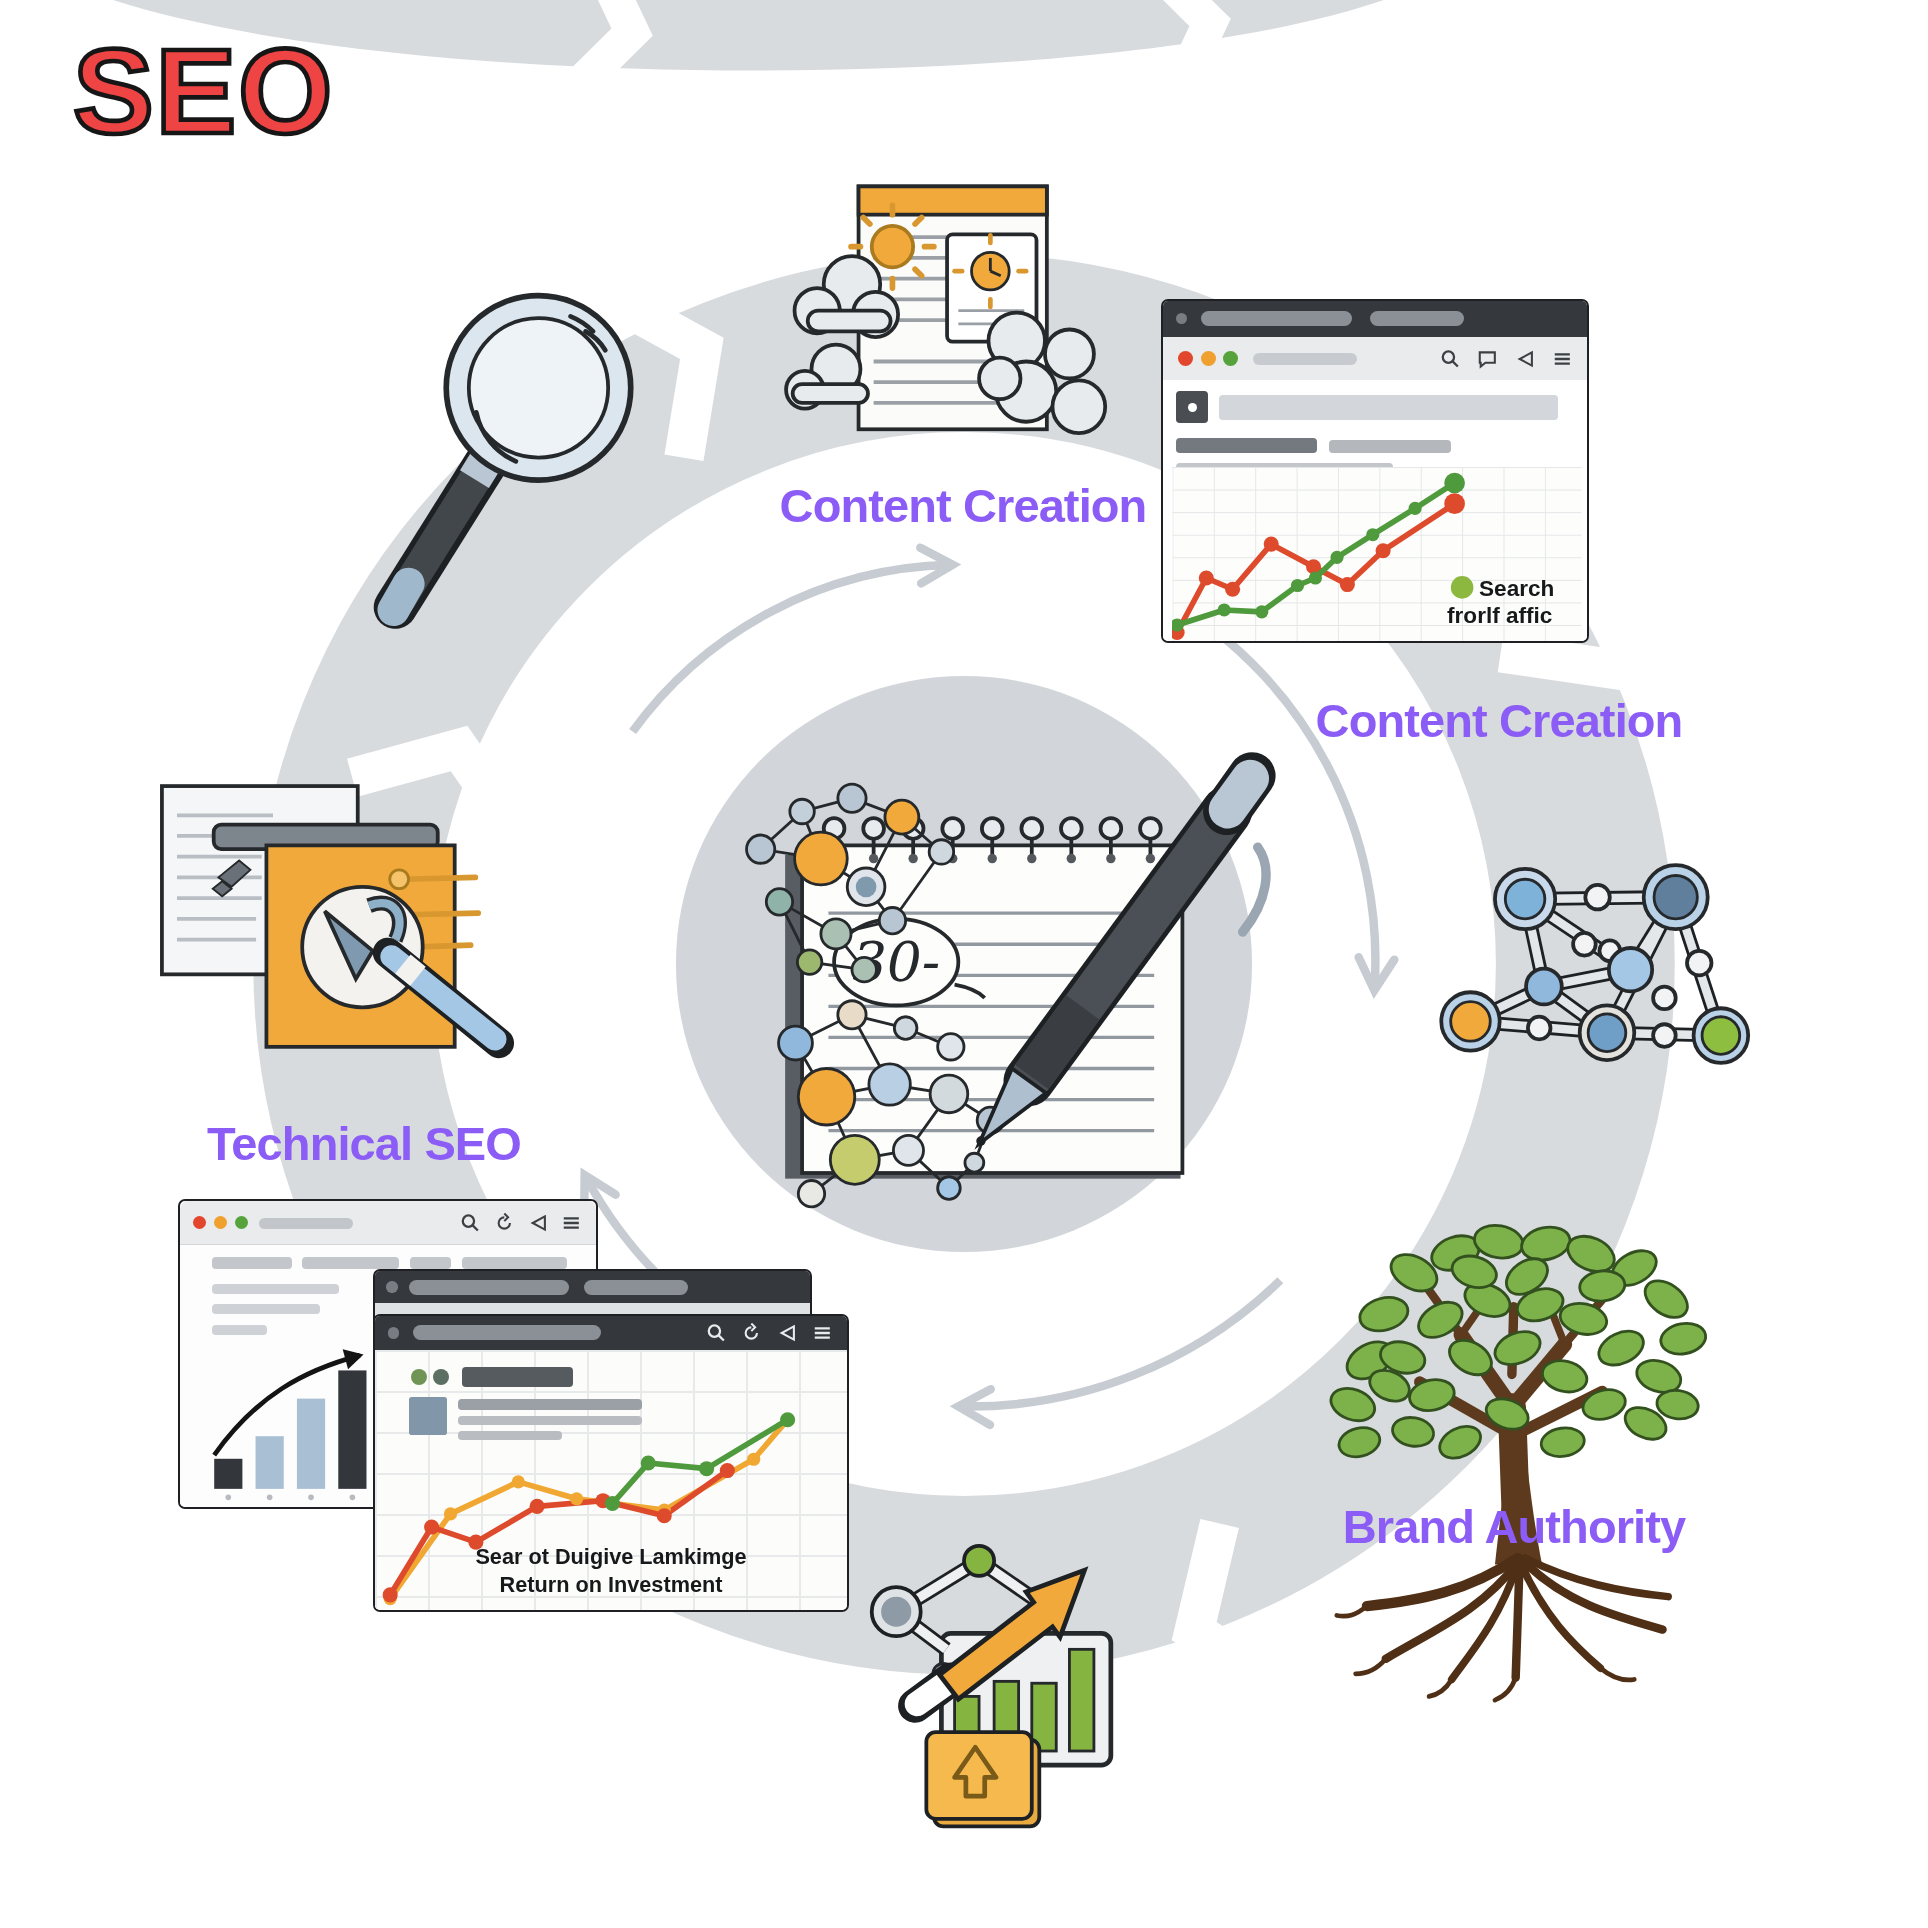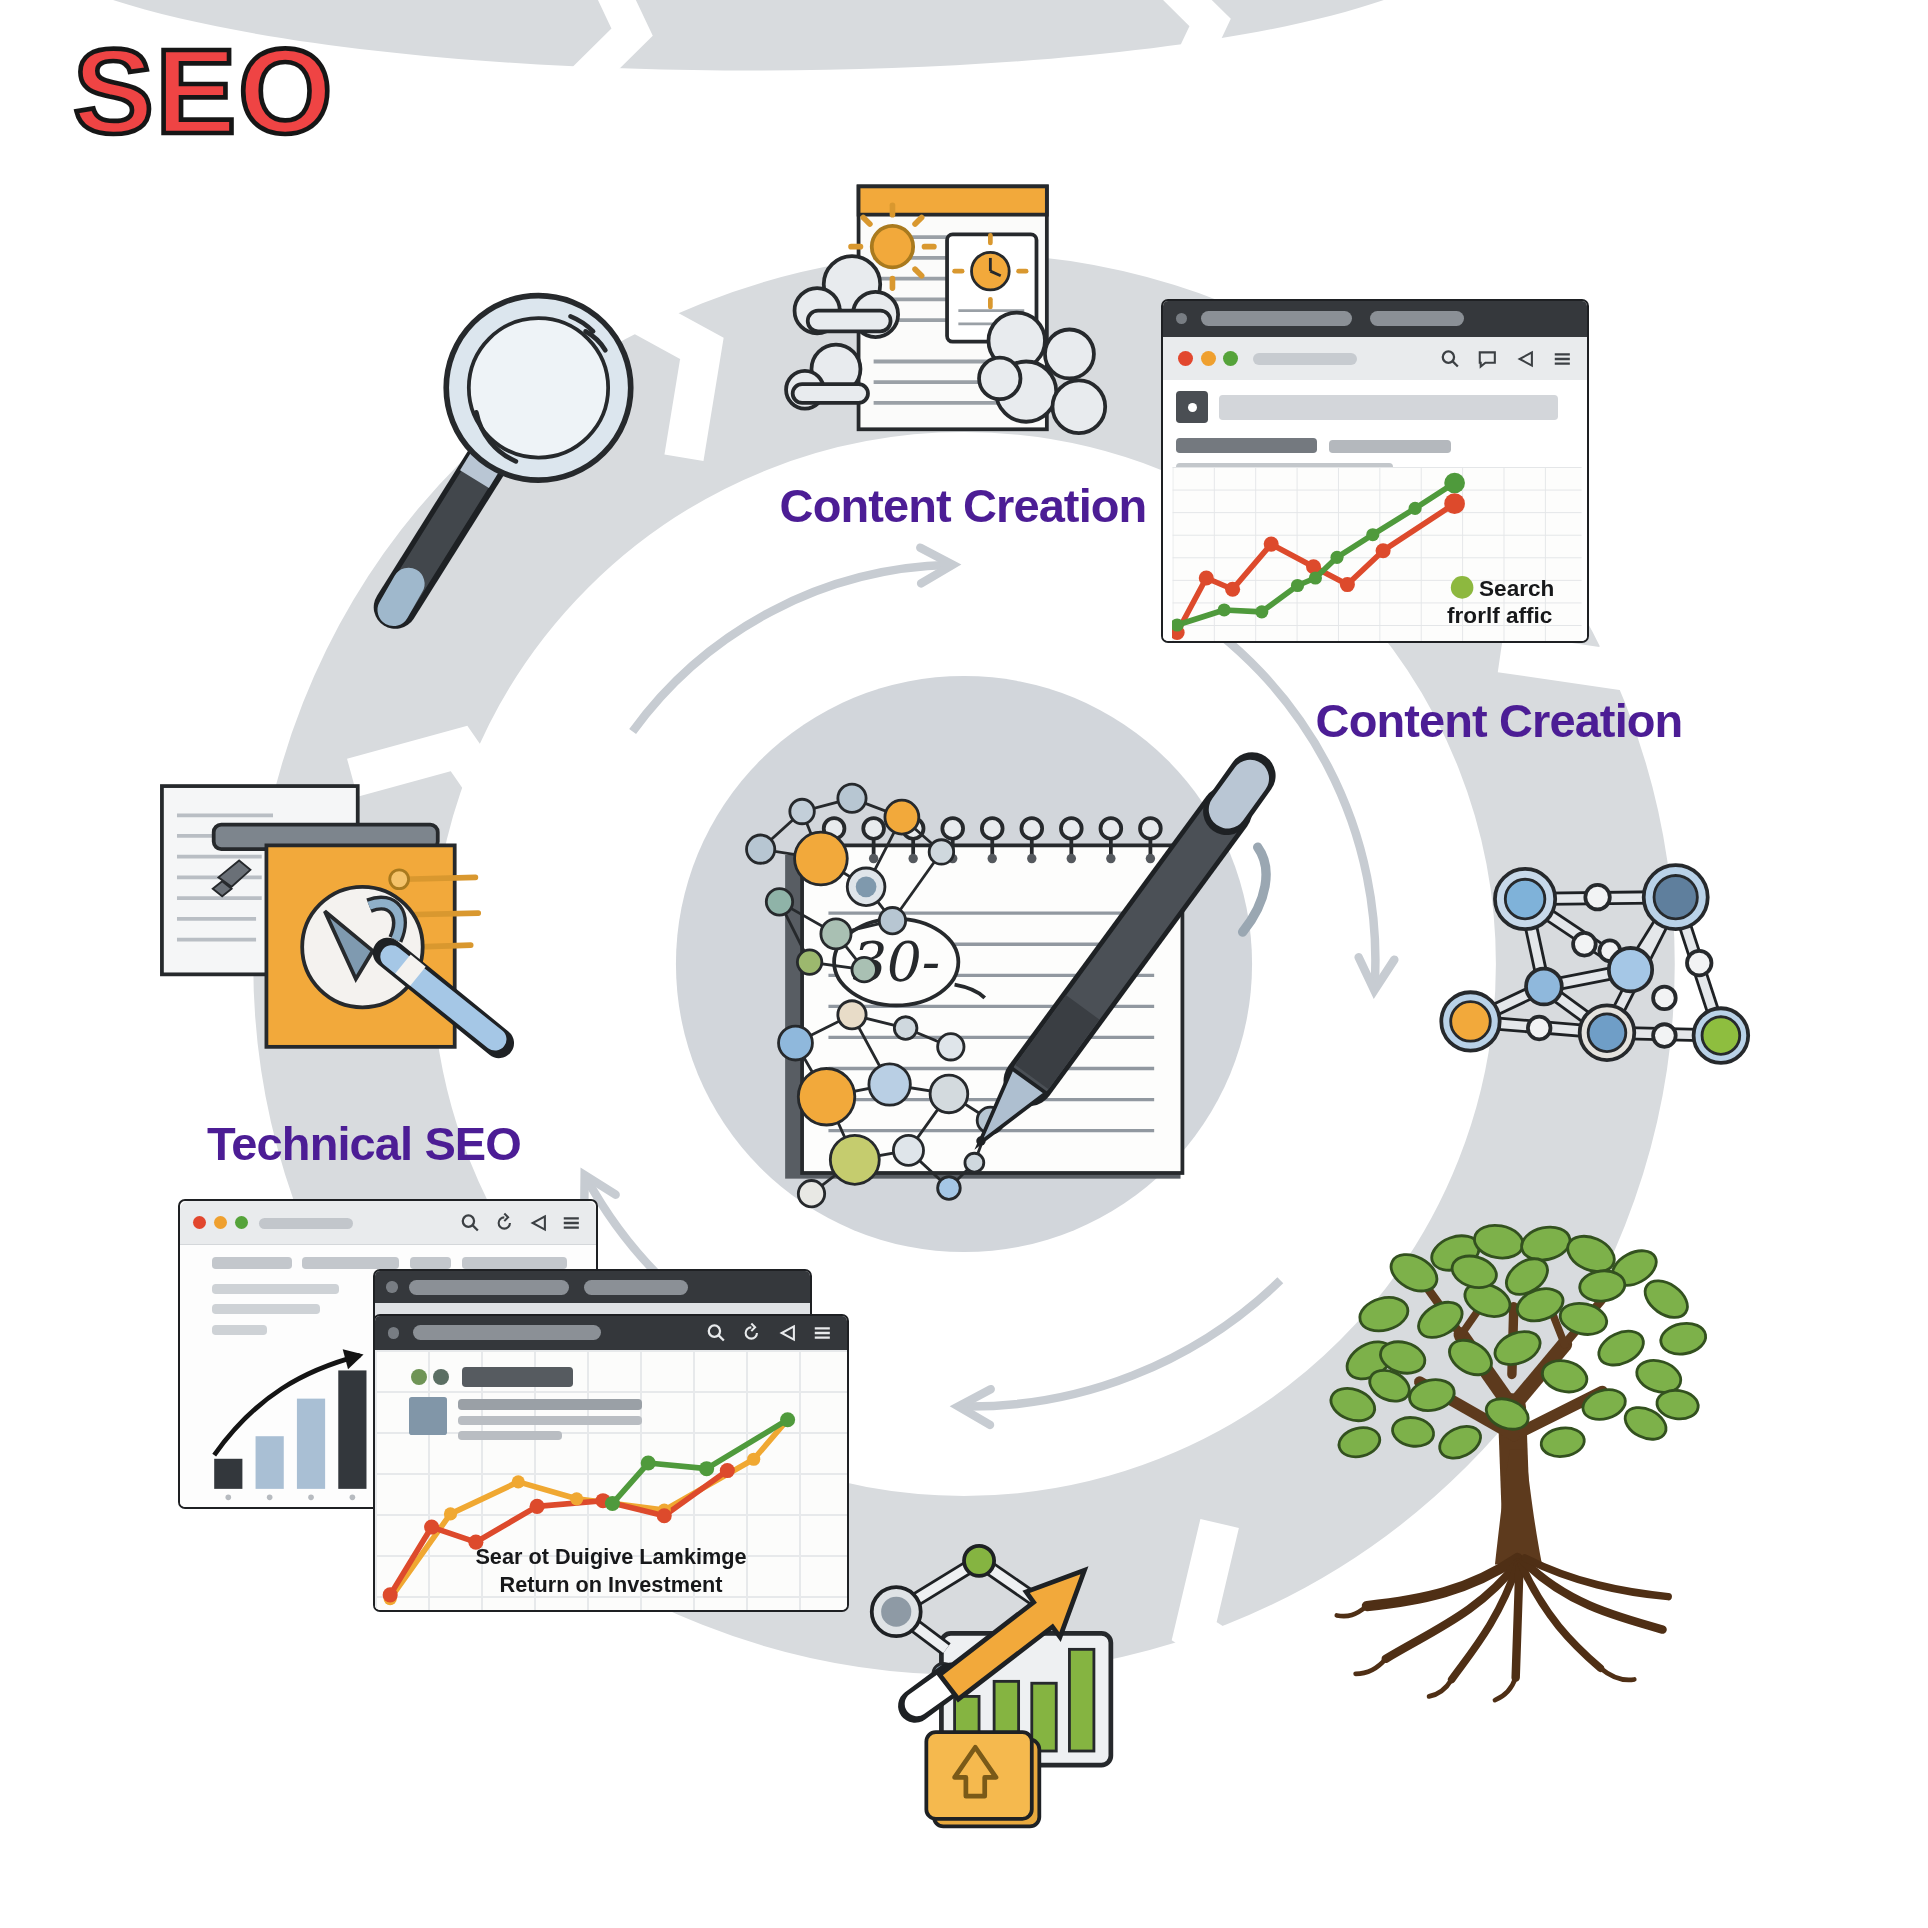--- a/index.html
+++ b/index.html
@@ -5,21 +5,21 @@
   html,body{margin:0;padding:0;background:#fff;}
   #canvas{position:relative;width:1928px;height:1928px;background:#fff;overflow:hidden;
           font-family:"Liberation Sans",sans-serif;}
   svg{display:block;}
   .layer{position:absolute;left:0;top:0;}
   
   #title{position:absolute;left:73px;top:21px;font-size:121px;font-weight:bold;
          color:#ef4444;letter-spacing:1.9px;-webkit-text-stroke:4.7px #161616;}
   
   .label{position:absolute;width:490px;text-align:center;font-size:47px;font-weight:bold;
-         color:#4c1d95;letter-spacing:-0.9px;z-index:40;}
+         color:#8b5cf6;letter-spacing:-0.9px;z-index:40;}
   
   .win{position:absolute;background:#fdfdfd;border:2.8px solid #1e2023;border-radius:7px;
        box-sizing:border-box;overflow:hidden;}
   .tabbar{position:relative;height:36px;background:#35383c;}
   .toolbar{position:relative;height:43px;background:#e9ebed;border-bottom:1.9px solid #d4d7da;}
   .dot{position:absolute;border-radius:50%;}
   .pill{position:absolute;border-radius:7.5px;}
   .bar{position:absolute;border-radius:3.8px;}
   .tbicons{position:absolute;right:13px;top:50%;transform:translateY(-50%);display:flex;gap:15px;}
   .tbicons svg{width:22.6px;height:22.6px;}
@@ -632,15 +632,16 @@
       <div class="annotation">
         <div>Sear ot Duigive Lamkimge</div>
         <div>Return on Investment</div>
       </div>
     </div>
   </div>
 
   <div id="title">SEO</div>
   <div class="label" style="left:718px;top:478px">Content Creation</div>
   <div class="label" style="left:1254px;top:693px">Content Creation</div>
+  <div class="label" style="left:1269px;top:1499px">Brand Authority</div>
   <div class="label" style="left:119px;top:1116px">Technical SEO</div>
 </div>
 
 
 </body></html>

